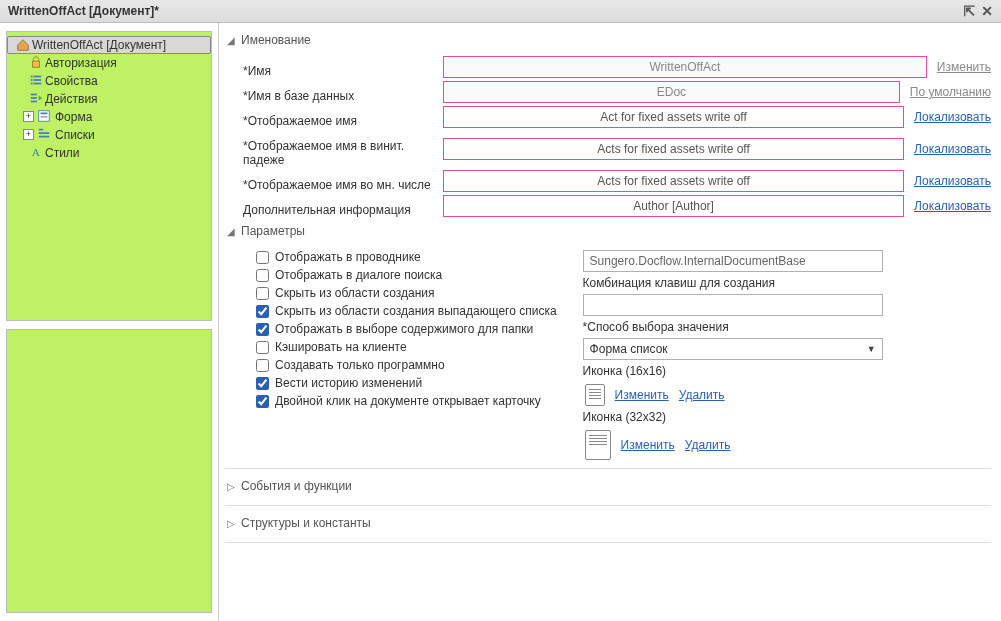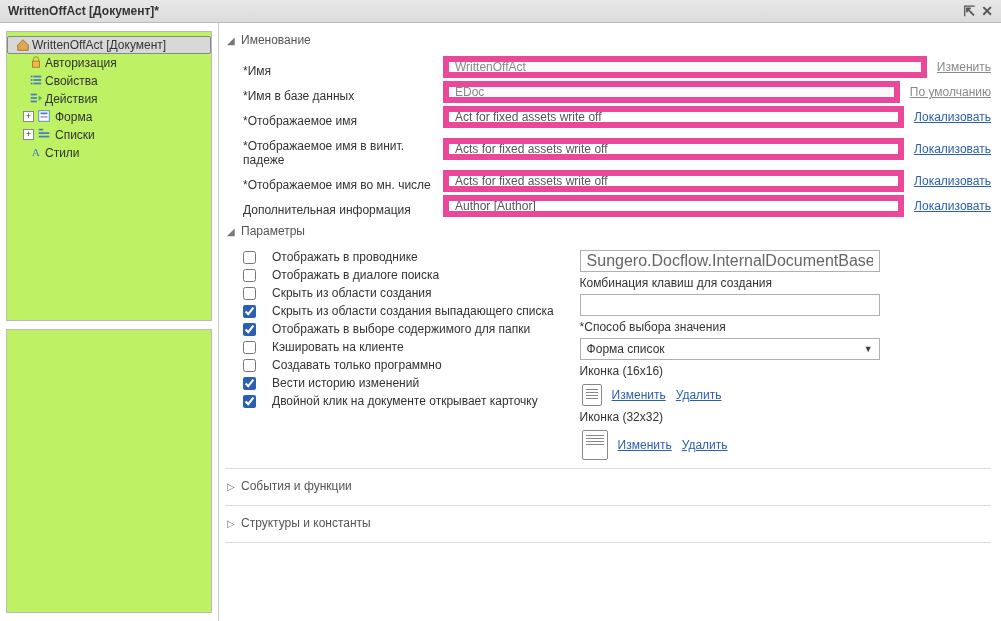--- a/index.html
+++ b/index.html
@@ -54,44 +54,45 @@
     display:flex; align-items:center;
     padding:4px 0 6px 2px;
     color:#555;
     cursor:pointer;
   }
   .section-header .caret { width:10px; font-size:10px; color:#777; margin-right:4px;}
   .form-row { display:flex; align-items:center; margin:3px 0 3px 18px; }
   .form-row .label { width:200px; color:#333;margin-top:8px; }
   .form-row input[type=text] {
     flex:1;
-    border:6px solid #ec4899;
+    border:1px solid #ec4899;
     padding:3px 6px;
     font-size:12px;
     color:#555;
     background:#fff;
     height:22px;
+    text-align:center;
   }
   .form-row input[readonly] { color:#888; background:#fafafa;}
   .form-row .action-link {
     margin-left:10px;
     color:#2a5fb1;
     text-decoration:underline;
     cursor:pointer;
     white-space:nowrap;
   }
   .action-link.muted { color:#8a8a8a;}
   .params { display:flex; gap:26px; margin:6px 0 8px 18px;}
   .checks { display:flex; flex-direction:column; gap:4px; }
-  .checks label { display:flex; align-items:center; gap:16px; cursor:pointer;}
+  .checks label { display:flex; align-items:center; gap:6px; cursor:pointer;margin-left:13px;}
   .checks input[type=checkbox]{ width:13px; height:13px; accent-color:#2a5fb1;}
   .pcol2 { flex:1; display:flex; flex-direction:column; gap:4px;}
   .pcol2 .flabel { color:#333; margin-top:0;}
   .pcol2 input[type=text]{
-    width:300px; border:1px solid #b0b0b0; padding:3px 6px; height:22px; font-size:16px; color:#666;
+    width:300px; border:1px solid #b0b0b0; padding:3px 6px; height:22px; font-size:12px; color:#666;
   }
   .pcol2 .select {
     width:300px; border:1px solid #b0b0b0; padding:3px 6px; height:22px; font-size:12px;
     display:flex; justify-content:space-between; align-items:center; cursor:pointer; background:#fff;
   }
   .pcol2 .select .arrow { font-size:9px; color:#444;}
   .icon-row { display:flex; align-items:center; gap:10px; margin-top:2px;}
   .icon-row .docicon { width:20px; height:22px; border:1px solid #888; border-radius:2px; position:relative; margin-left:2px;}
   .icon-row .docicon.big { width:26px; height:30px;}
   .icon-row .docicon::before{content:""; position:absolute; left:3px; right:3px; top:4px; height:1px; background:#888; box-shadow:0 3px 0 #888,0 6px 0 #888,0 9px 0 #888;}

